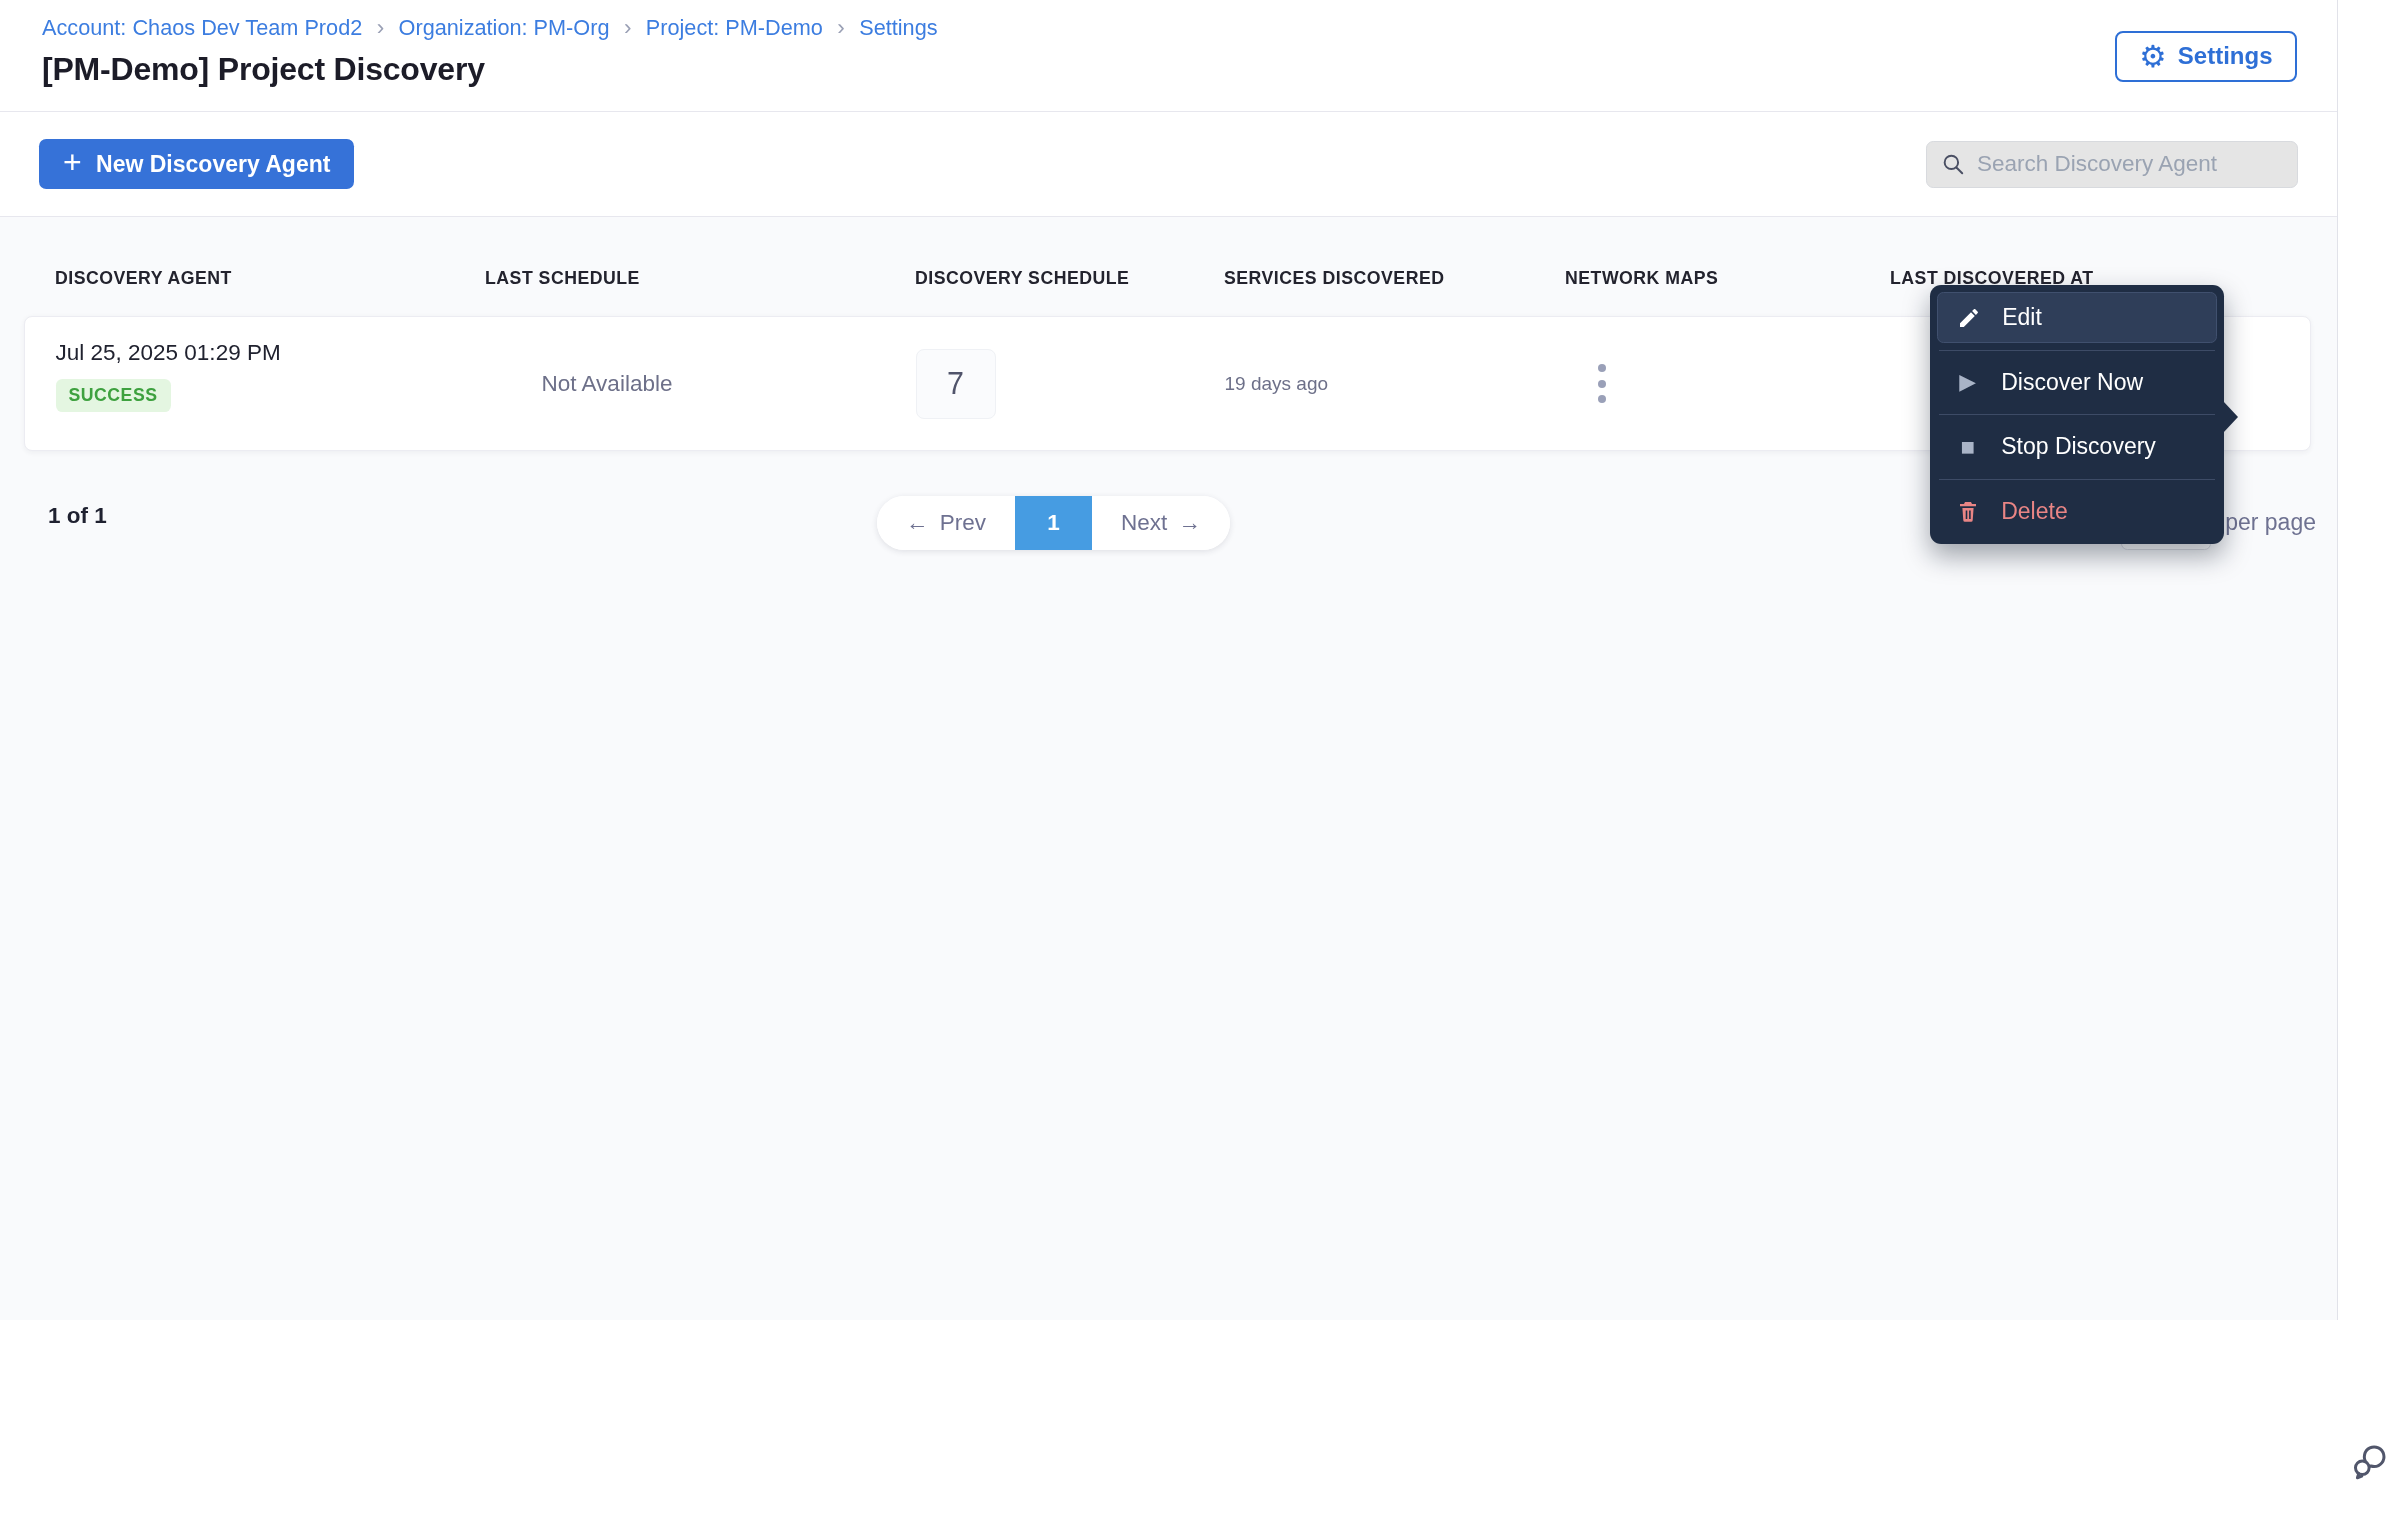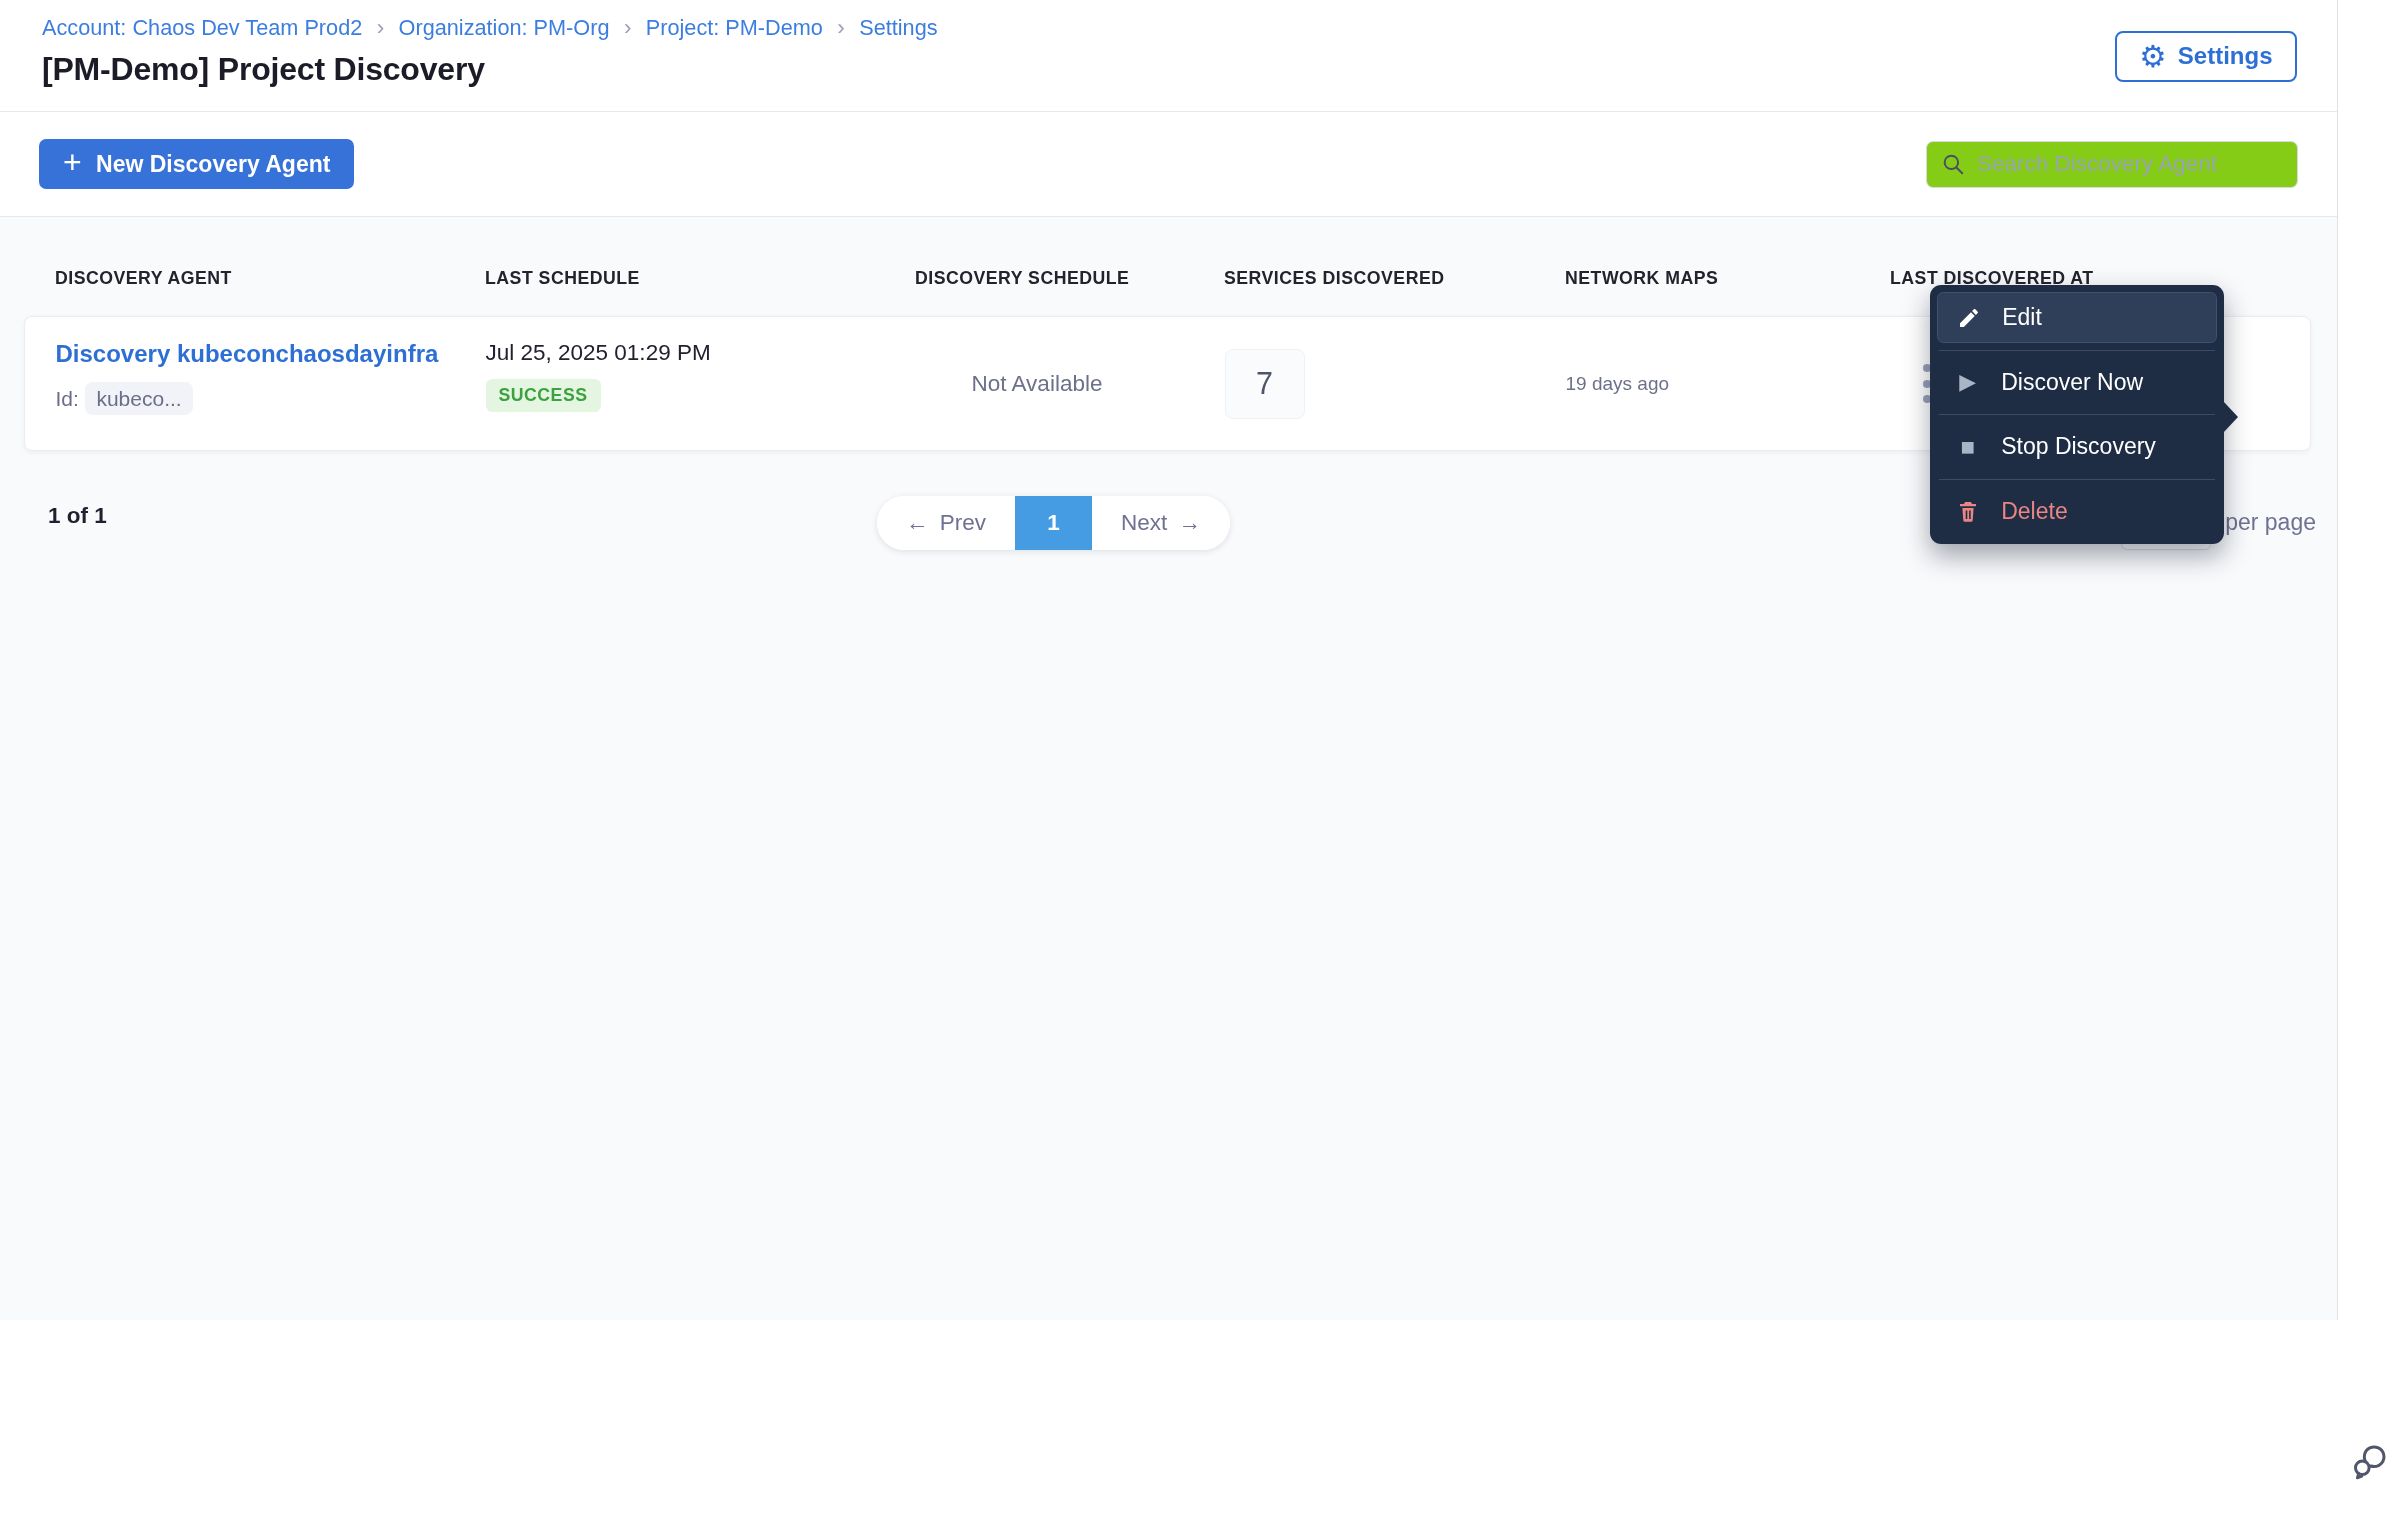--- a/index.html
+++ b/index.html
@@ -25,21 +25,21 @@
   .gear-glyph { font-size:30.5px; font-weight:400; line-height:1; }
 
   
   .toolbar { height:105px; background:#fff; border-bottom:1.6px solid #e7e7ee; flex:0 0 auto;
              display:flex; align-items:center; justify-content:space-between; padding:0 39px 0 39px; }
   .primary-btn { height:50px; background:#3672d8; border:none; border-radius:7.2px; color:#fff;
                  font-size:23px; font-weight:700; display:flex; align-items:center; gap:14.4px;
                  padding:0 24px; font-family:inherit; cursor:pointer; }
   .plus-glyph { font-size:32px; font-weight:400; line-height:1; margin-top:-3.2px; }
   .search { position:relative; width:372px; height:47px; border:1.6px solid #d8dade; border-radius:7.2px;
-            background:#84cc16; display:flex; align-items:center; }
+            background:#e5e5e5; display:flex; align-items:center; }
   .search svg { position:absolute; left:13px; }
   .search input { border:none; outline:none; background:transparent; margin-left:50px; width:308px;
                   font-size:22.5px; color:#333; font-family:inherit; }
   .search input::placeholder { color:#9aa3b2; }
 
   
   .content { flex:1; background:#f9fafc; position:relative; }
   .grid-cols { display:grid; grid-template-columns:430px 430px 309px 341px 325px 325px 1fr; align-items:center; }
   .thead { padding:51px 0 27px 55px; margin-right:26.5px; }
   .th { font-size:17.7px; font-weight:700; color:#23232e; letter-spacing:0.5px; white-space:nowrap; }
@@ -143,27 +143,20 @@
         <div class="th">LAST SCHEDULE</div>
         <div class="th">DISCOVERY SCHEDULE</div>
         <div class="th">SERVICES DISCOVERED</div>
         <div class="th">NETWORK MAPS</div>
         <div class="th">LAST DISCOVERED AT</div>
         <div class="th"></div>
       </div>
 
       <div class="row-card grid-cols">
         <div class="cell-stack">
-          <a class="agent-link">Discovery kubeconchaosdayinfra</a>
-          <div class="id-line">
-            <span>Id:</span>
-            <span class="id-pill">kubeco...</span>
-          </div>
-        </div>
-        <div class="cell-stack">
           <div class="date-text">Jul 25, 2025 01:29 PM</div>
           <span class="status-badge">SUCCESS</span>
         </div>
         <div class="sched-cell">
           <span class="muted">Not Available</span>
         </div>
         <div>
           <span class="count-box">7</span>
         </div>
         <div>

